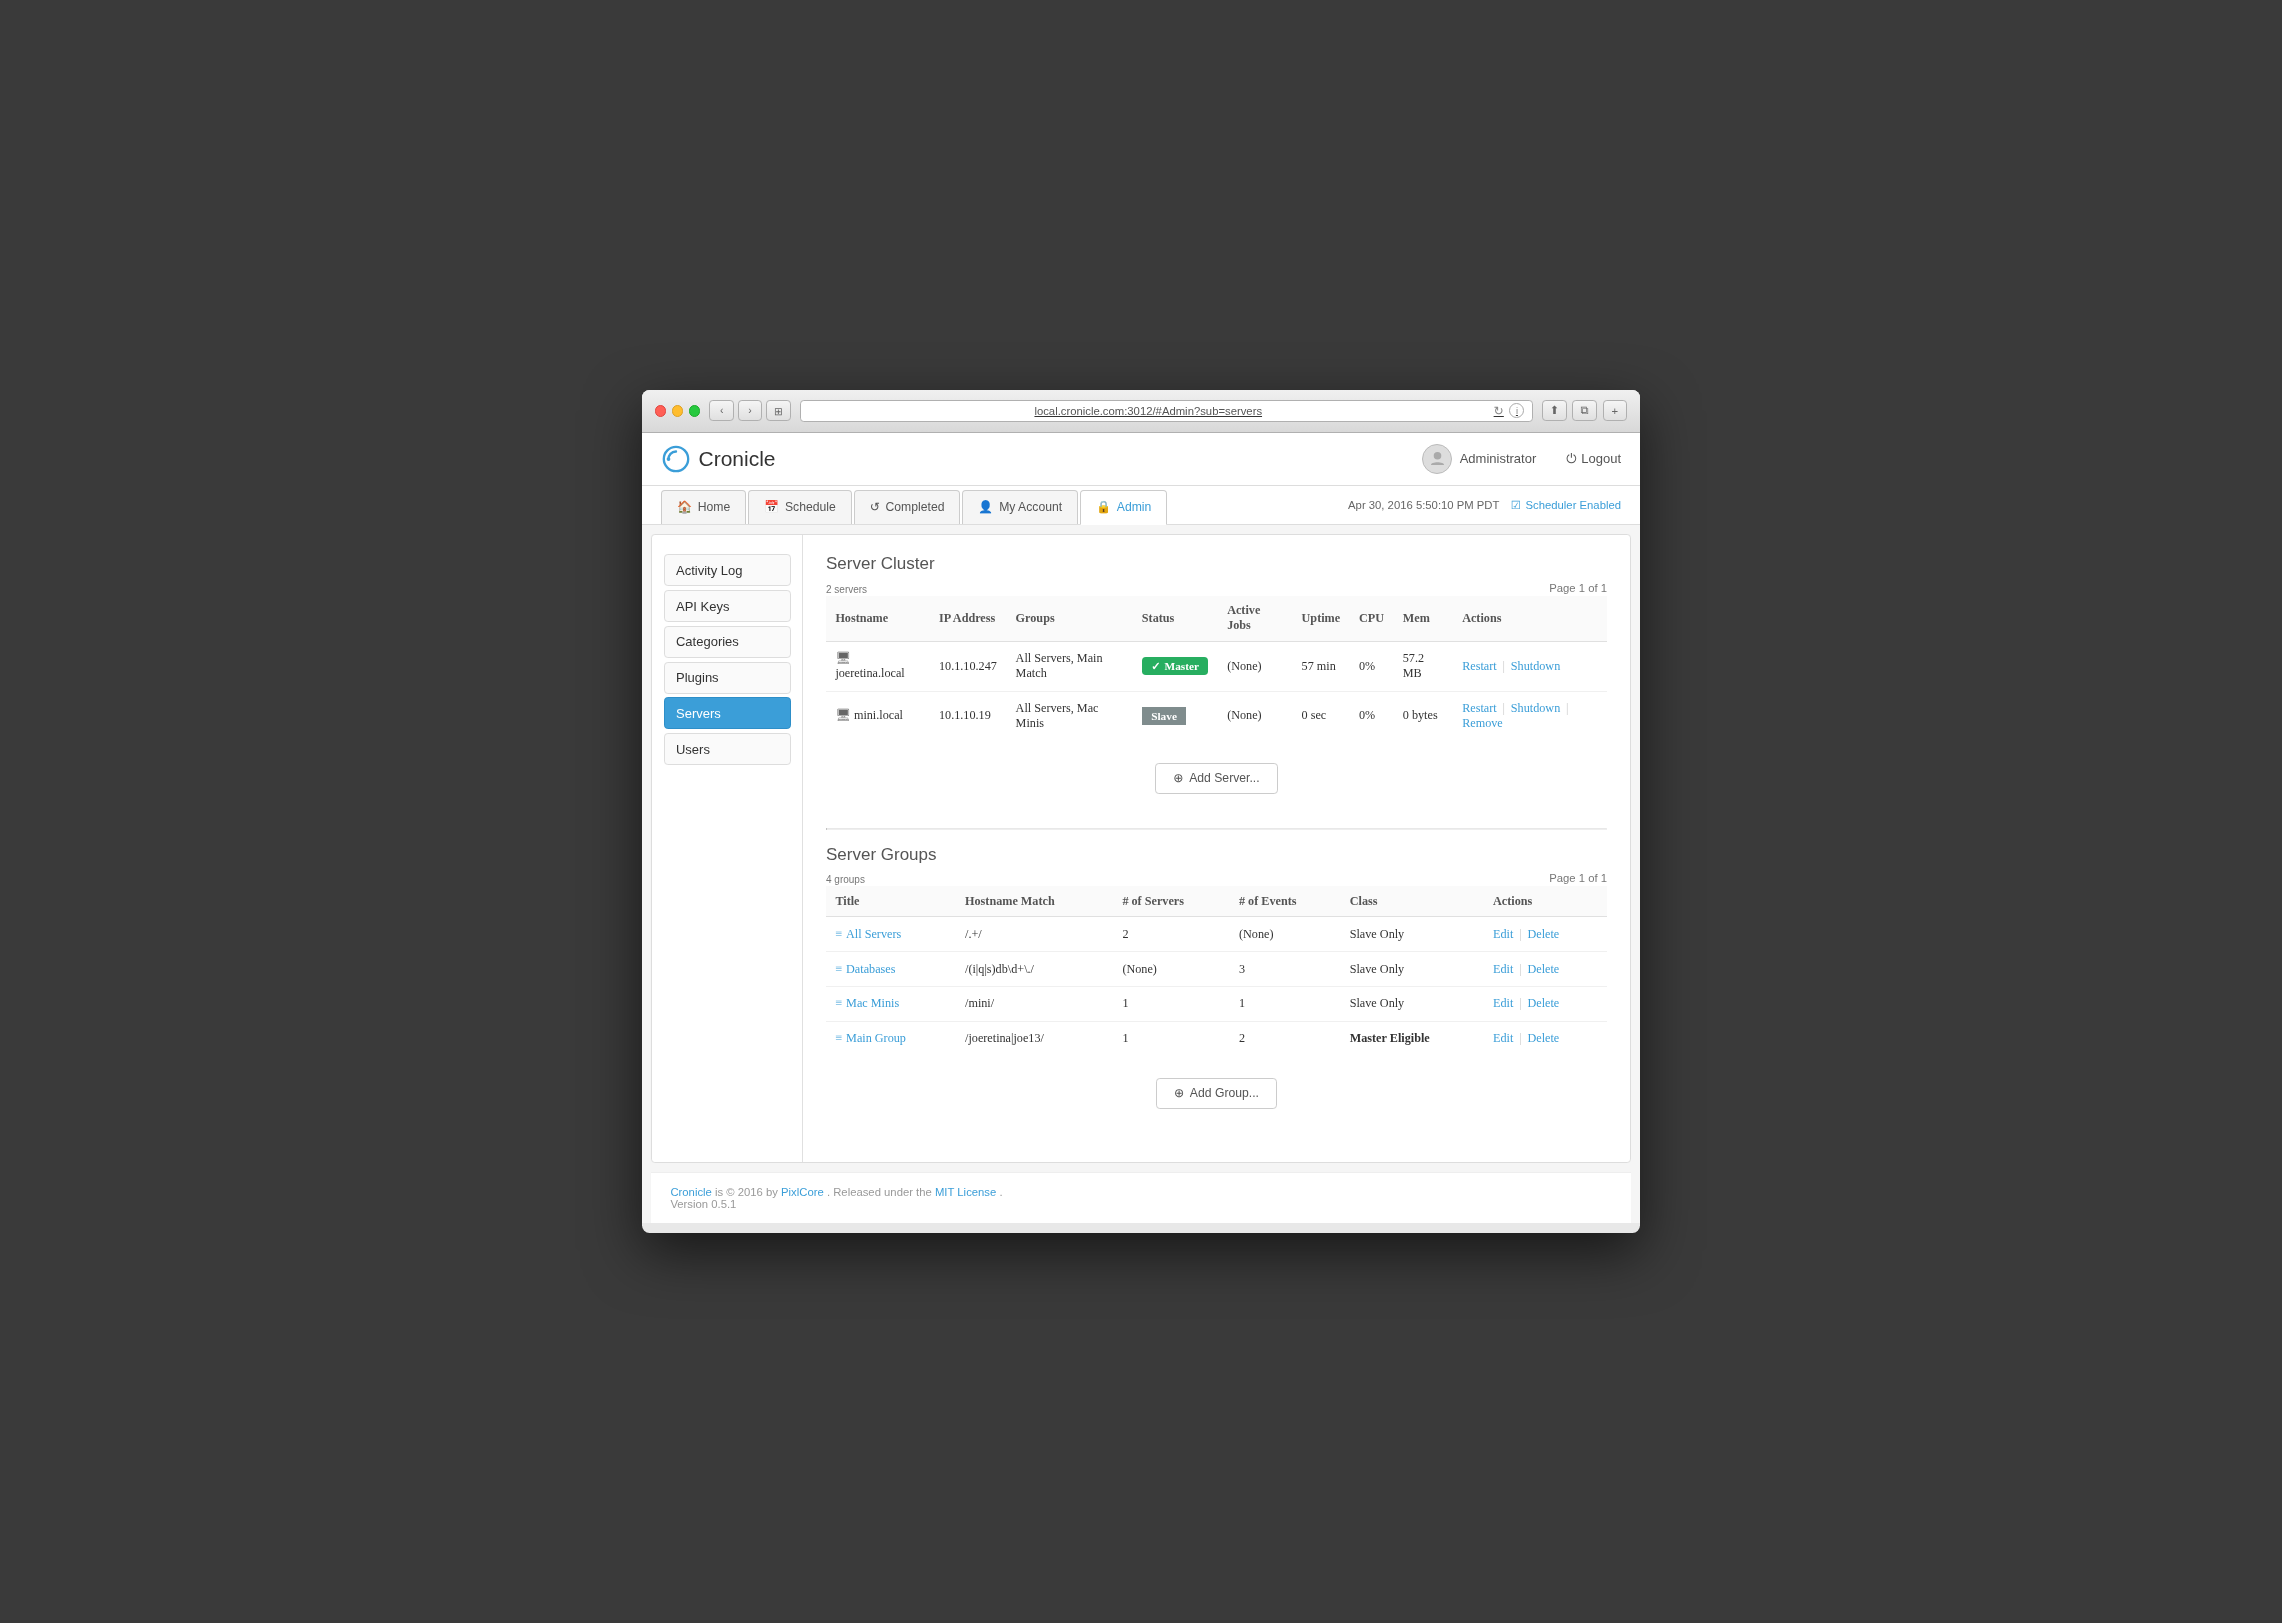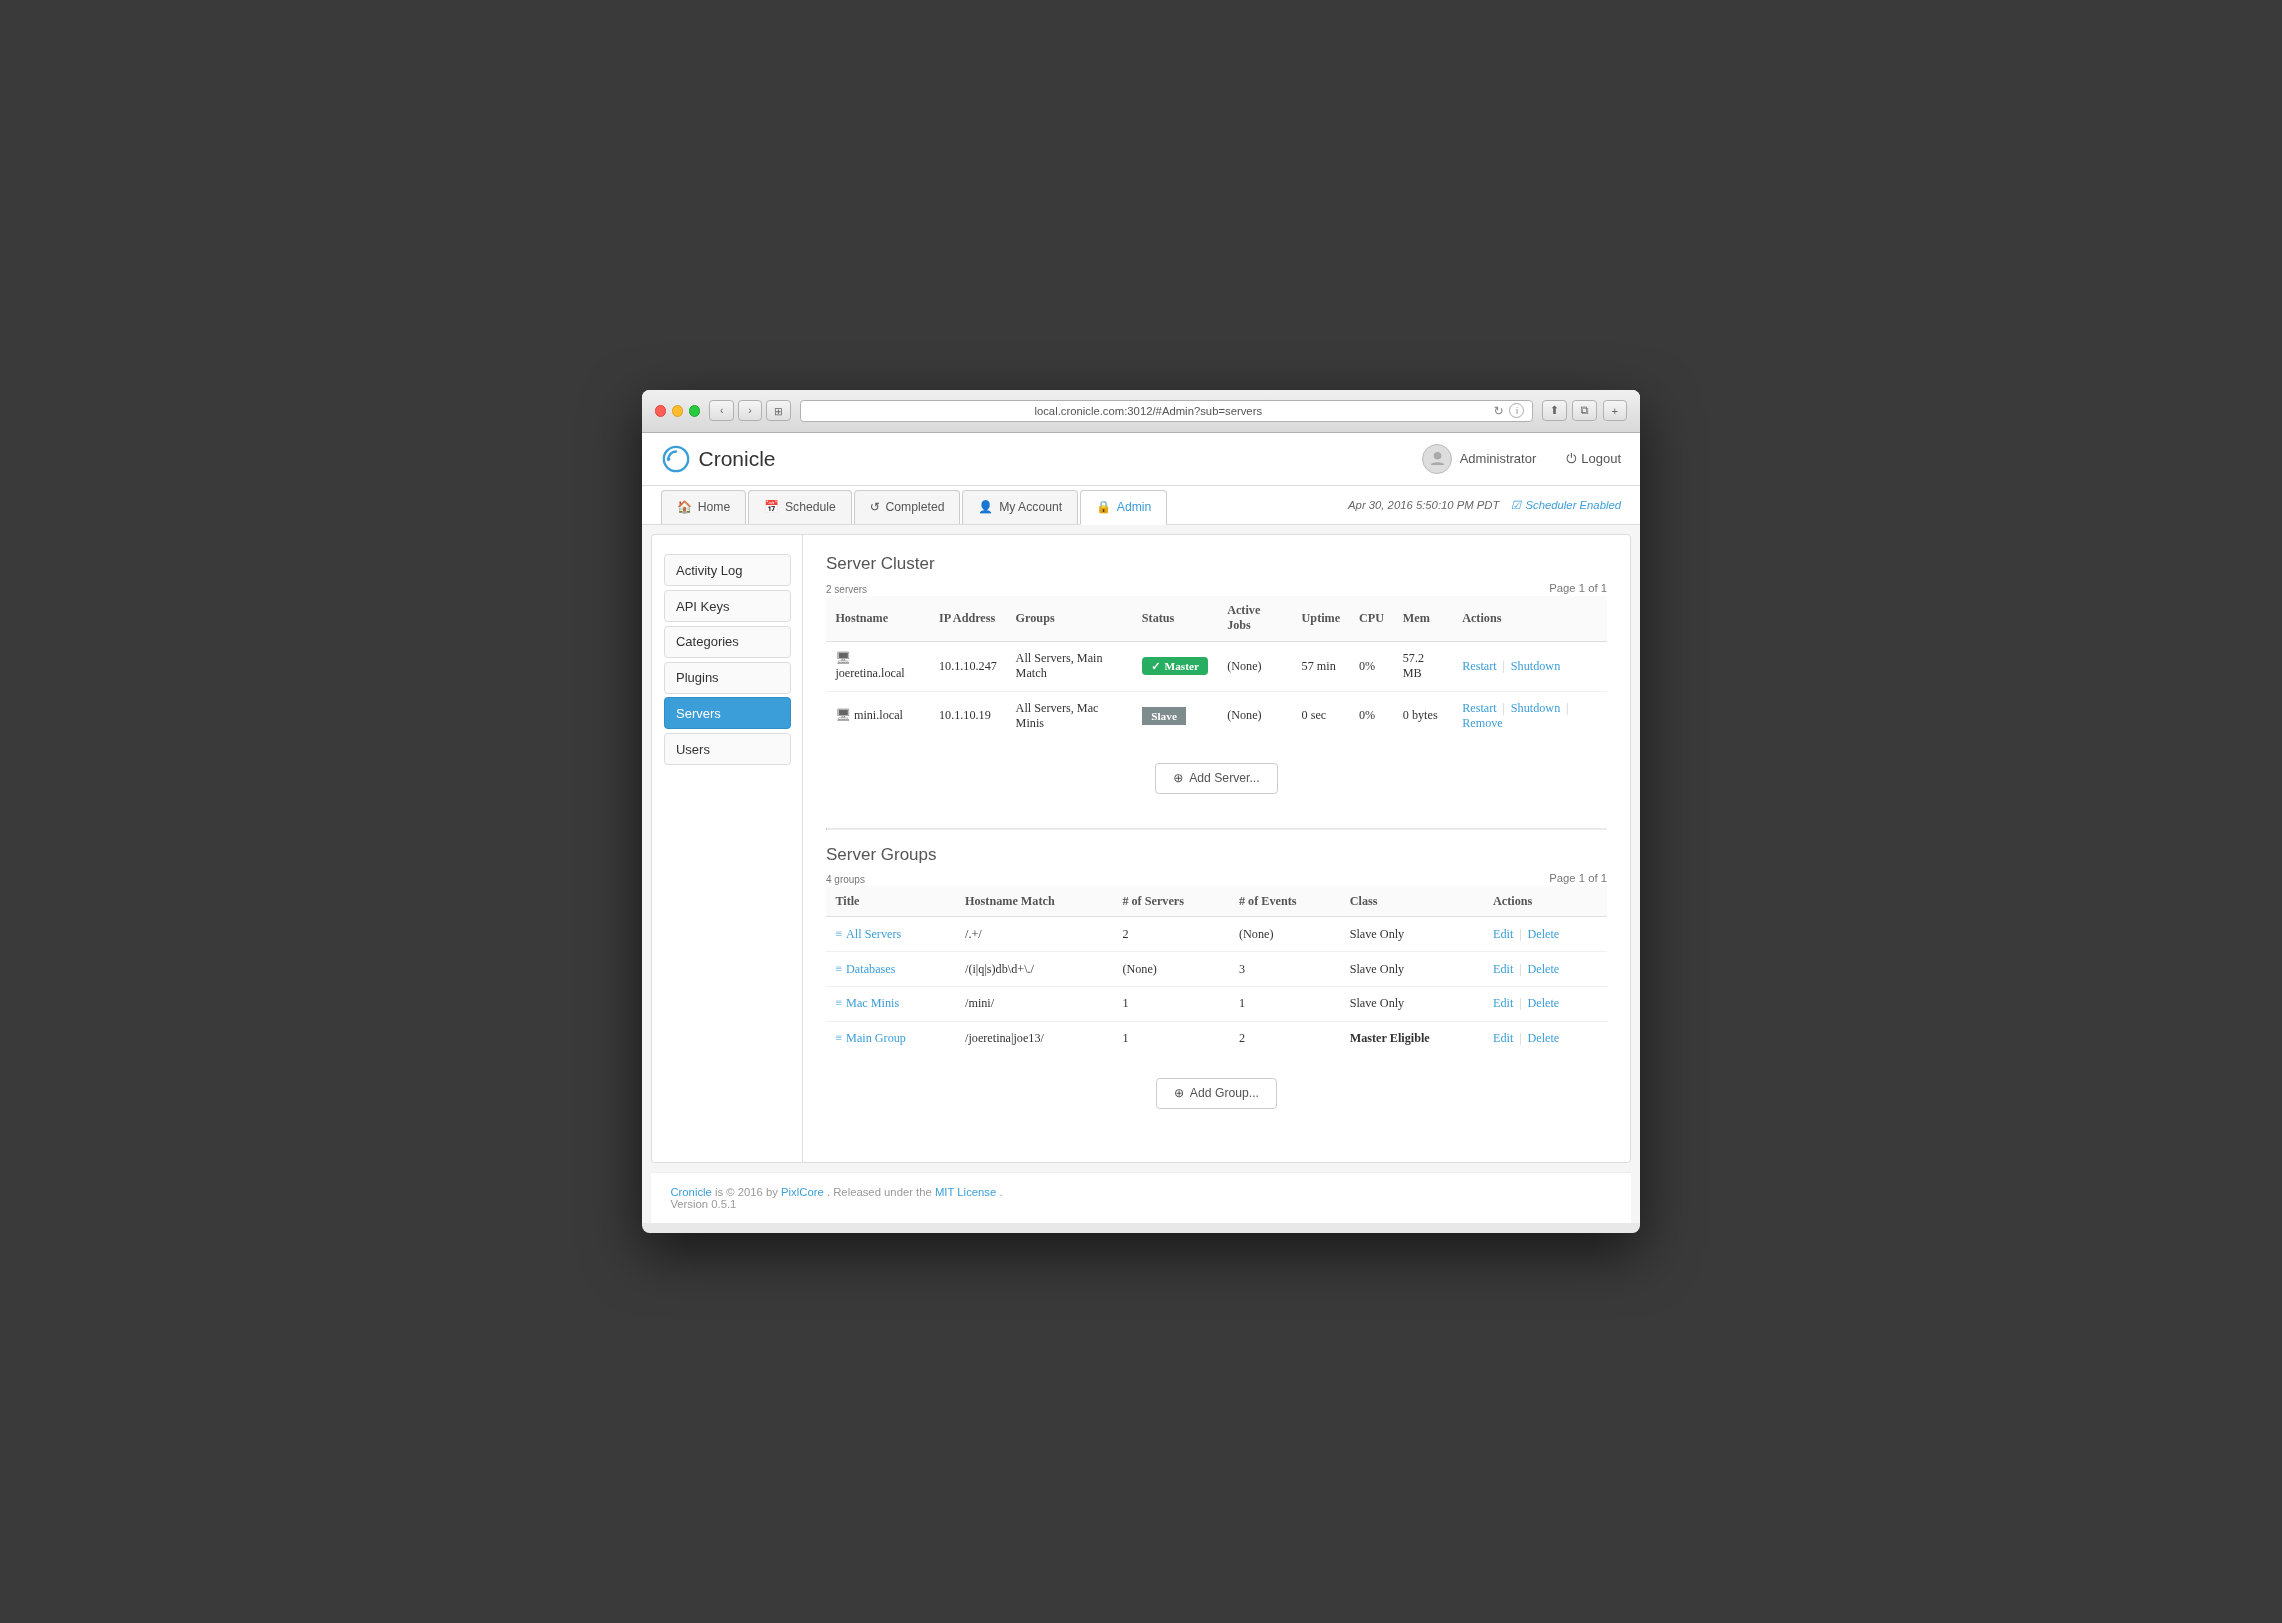--- a/index.html
+++ b/index.html
@@ -85,20 +85,21 @@
       flex: 1;
       background: white;
       border: 0.9px solid #b0b0b0;
       border-radius: 3.8px;
       padding: 2.8px 7.5px;
       font-size: 11.3px;
       color: #333;
       display: flex;
       align-items: center;
       gap: 5.6px;
+      text-decoration: underline;
     }
 
     .browser-url-text {
       flex: 1;
       text-align: center;
       color: #555;
     }
 
     .browser-reload-icon {
       color: #888;
@@ -244,21 +245,20 @@
       margin-bottom: -0.9px;
       z-index: 1;
     }
 
     .nav-right {
       display: flex;
       align-items: center;
       gap: 11.3px;
       font-size: 11.3px;
       color: #666;
-      font-style: italic;
     }
 
     .scheduler-enabled {
       color: #3b9ed8;
       display: flex;
       align-items: center;
       gap: 4.7px;
     }
 
     

